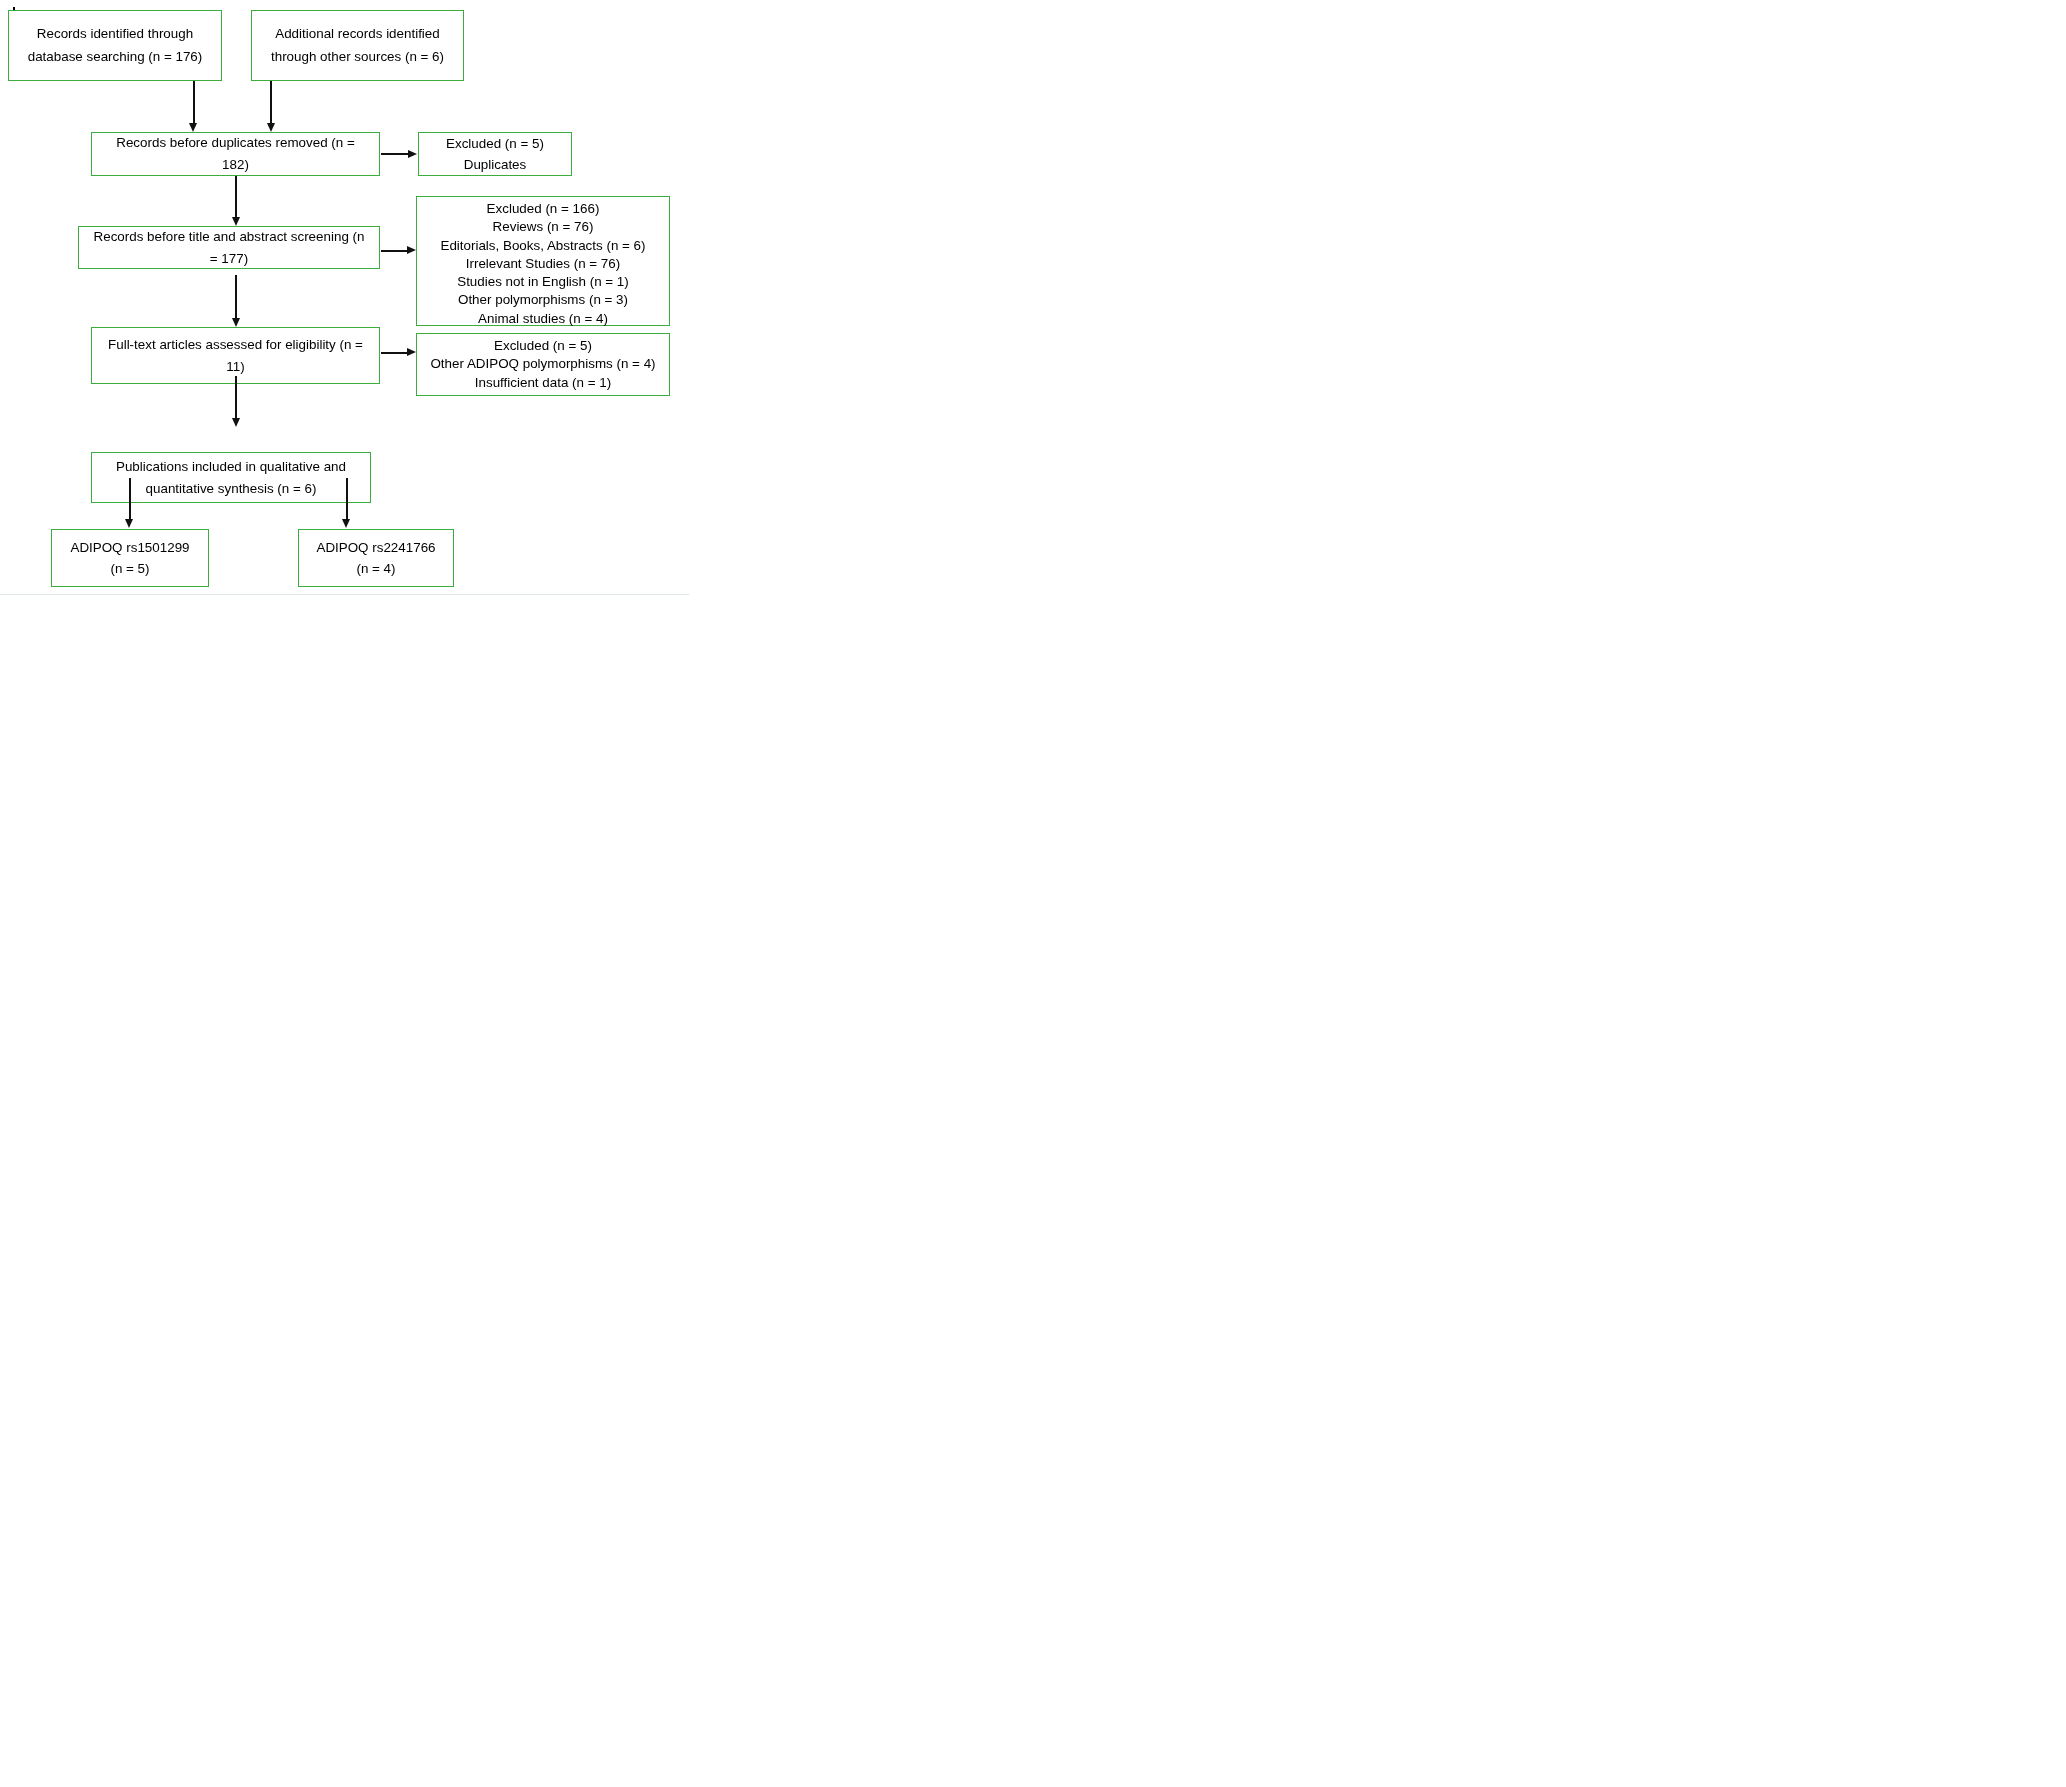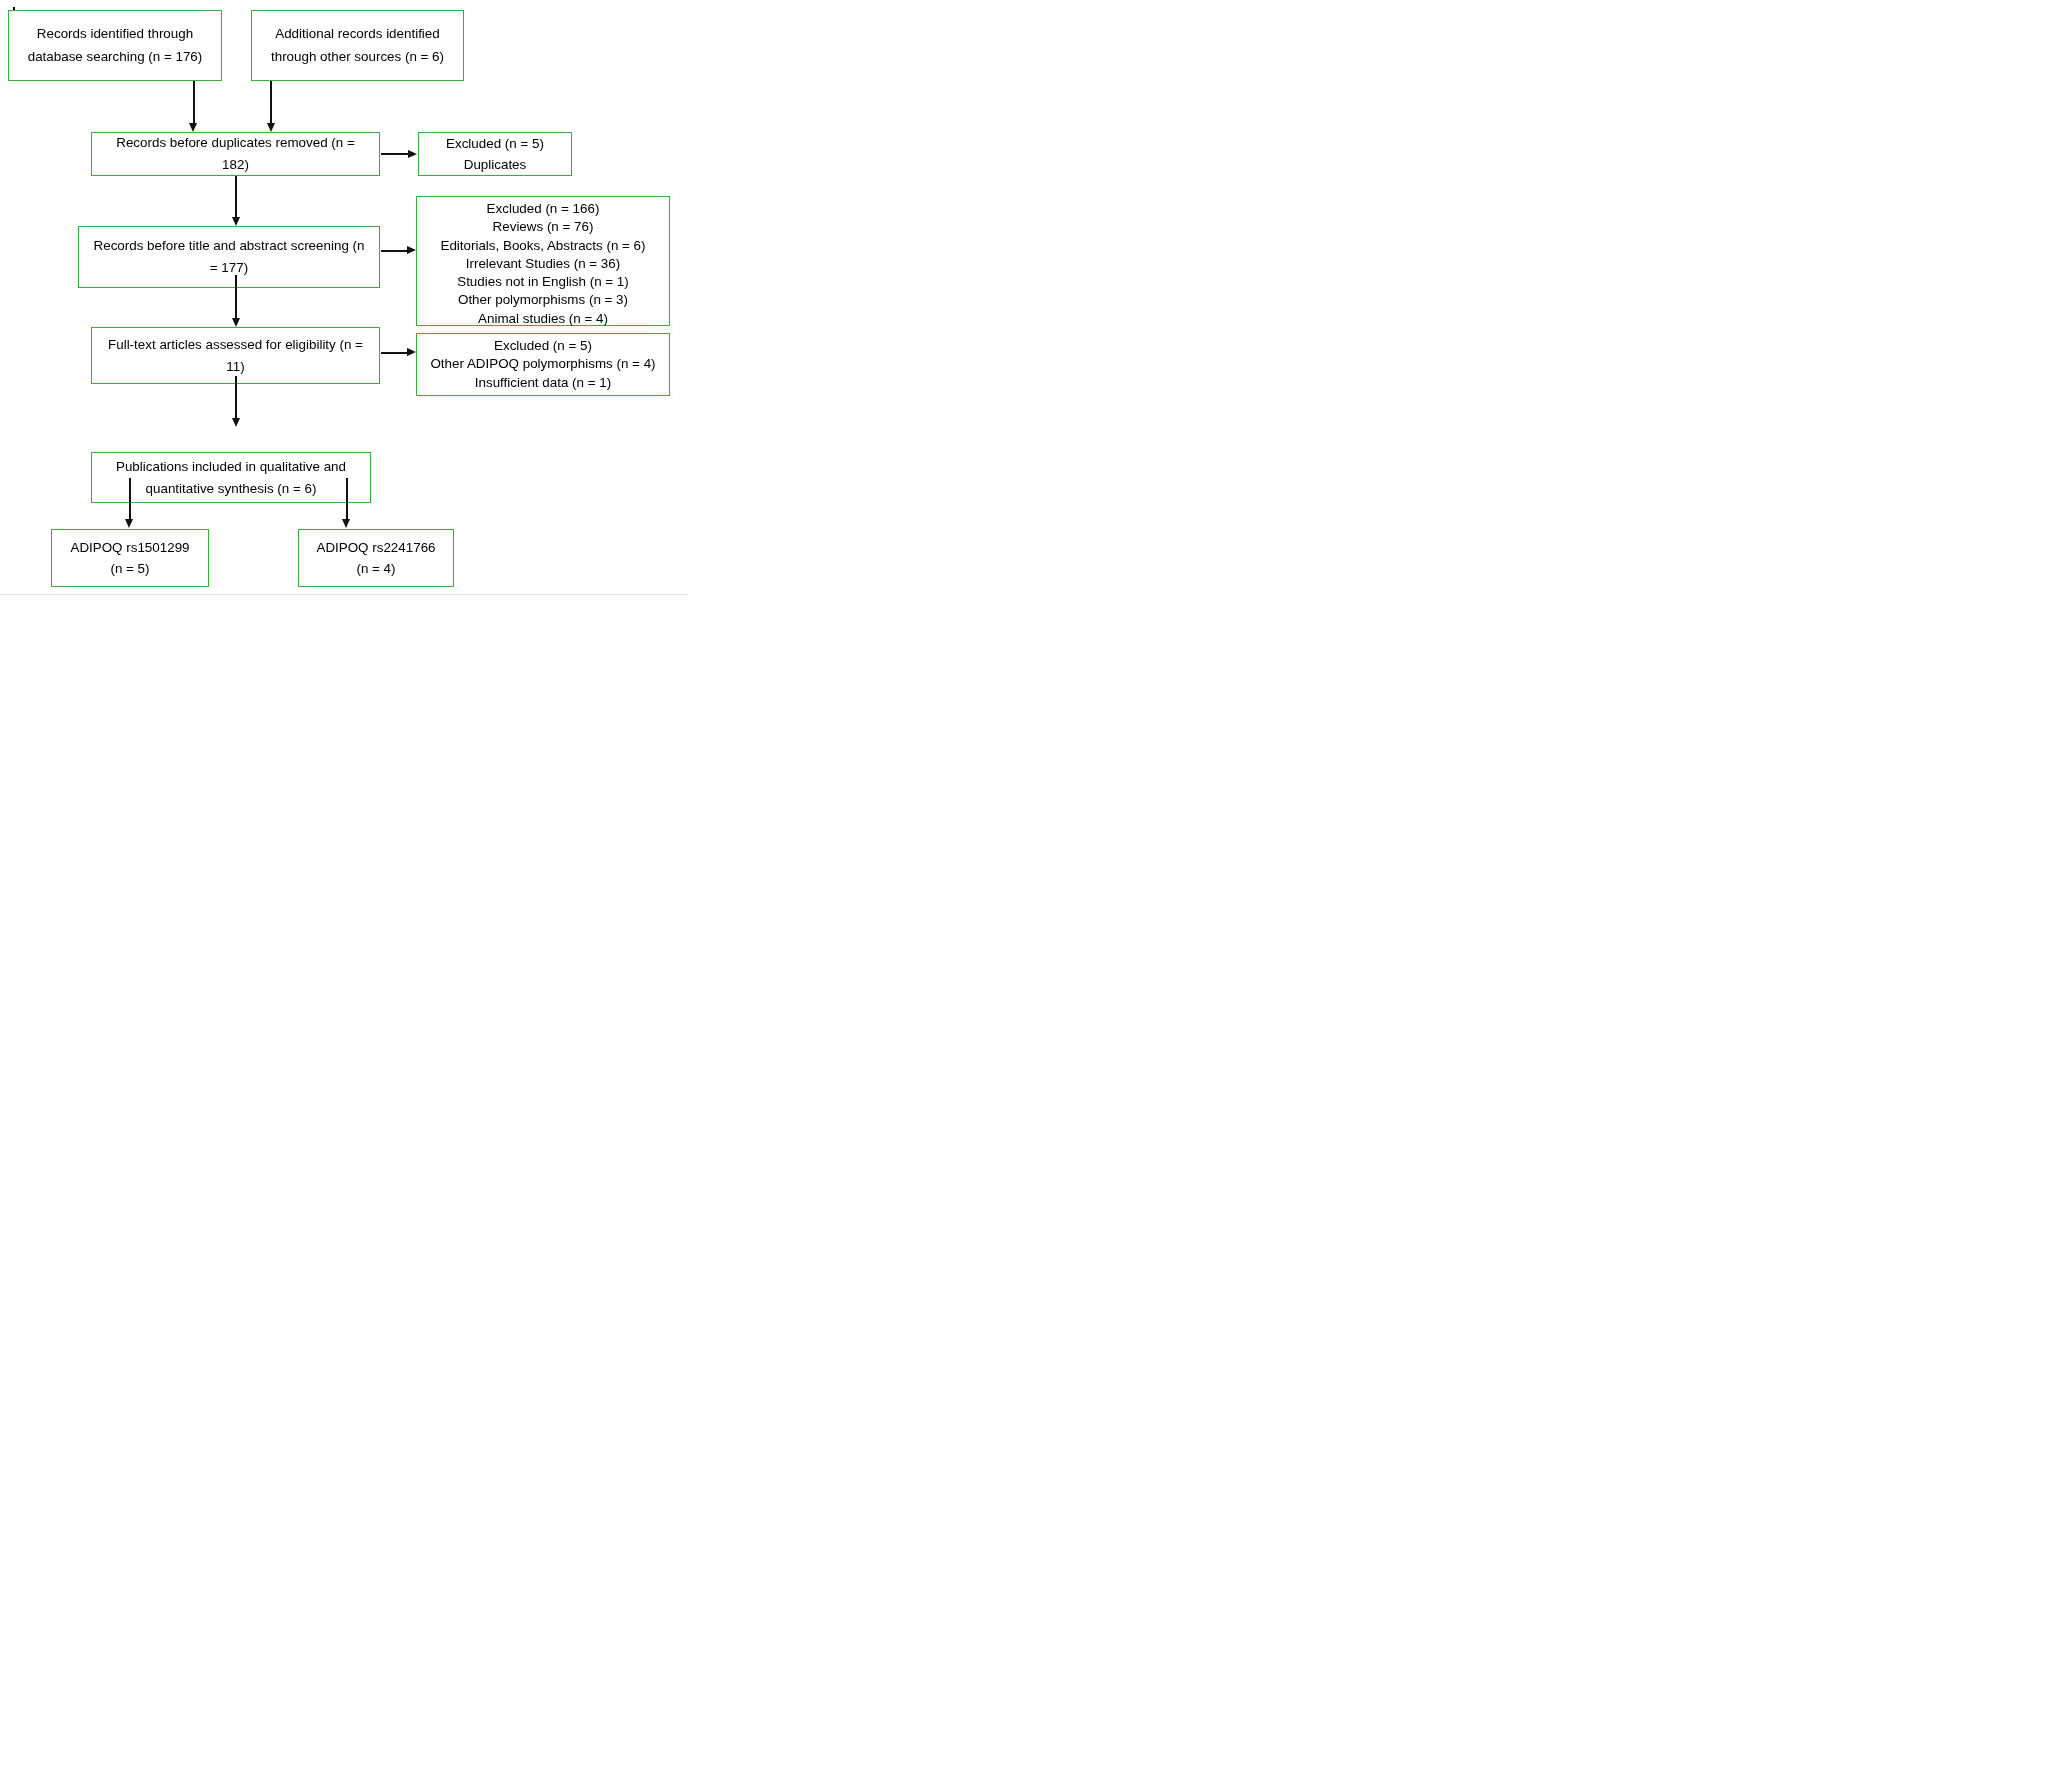--- a/index.html
+++ b/index.html
@@ -91,34 +91,34 @@
   <div class="box" style="left:418px;top:132px;width:154px;height:44px;line-height:1.6;">
     <div>Excluded (n = 5)</div>
     <div>Duplicates</div>
   </div>
 
   <div>
     <div class="vline" style="left:235px;top:176px;height:43px;"></div>
     <div class="head-down" style="left:232px;top:217px;"></div>
   </div>
 
-  <div class="box" style="left:78px;top:226px;width:302px;height:62px;padding:0 11px;">
+  <div class="box" style="left:78px;top:226px;width:302px;height:43px;padding:0 11px;">
     <div>Records before title and abstract screening (n = 177)</div>
   </div>
 
   <div>
     <div class="hline" style="left:381px;top:250px;width:28px;"></div>
     <div class="head-right" style="left:407px;top:246px;"></div>
   </div>
 
   <div class="box listy" style="left:416px;top:196px;width:254px;height:130px;">
     <div class="list-title">Excluded (n = 166)</div>
     <div>Reviews (n = 76)</div>
     <div>Editorials, Books, Abstracts (n = 6)</div>
-    <div>Irrelevant Studies (n = 36)</div>
+    <div>Irrelevant Studies (n = 76)</div>
     <div>Studies not in English (n = 1)</div>
     <div>Other polymorphisms (n = 3)</div>
     <div>Animal studies (n = 4)</div>
   </div>
 
   <div>
     <div class="vline" style="left:235px;top:275px;height:44px;"></div>
     <div class="head-down" style="left:232px;top:318px;"></div>
   </div>
 

